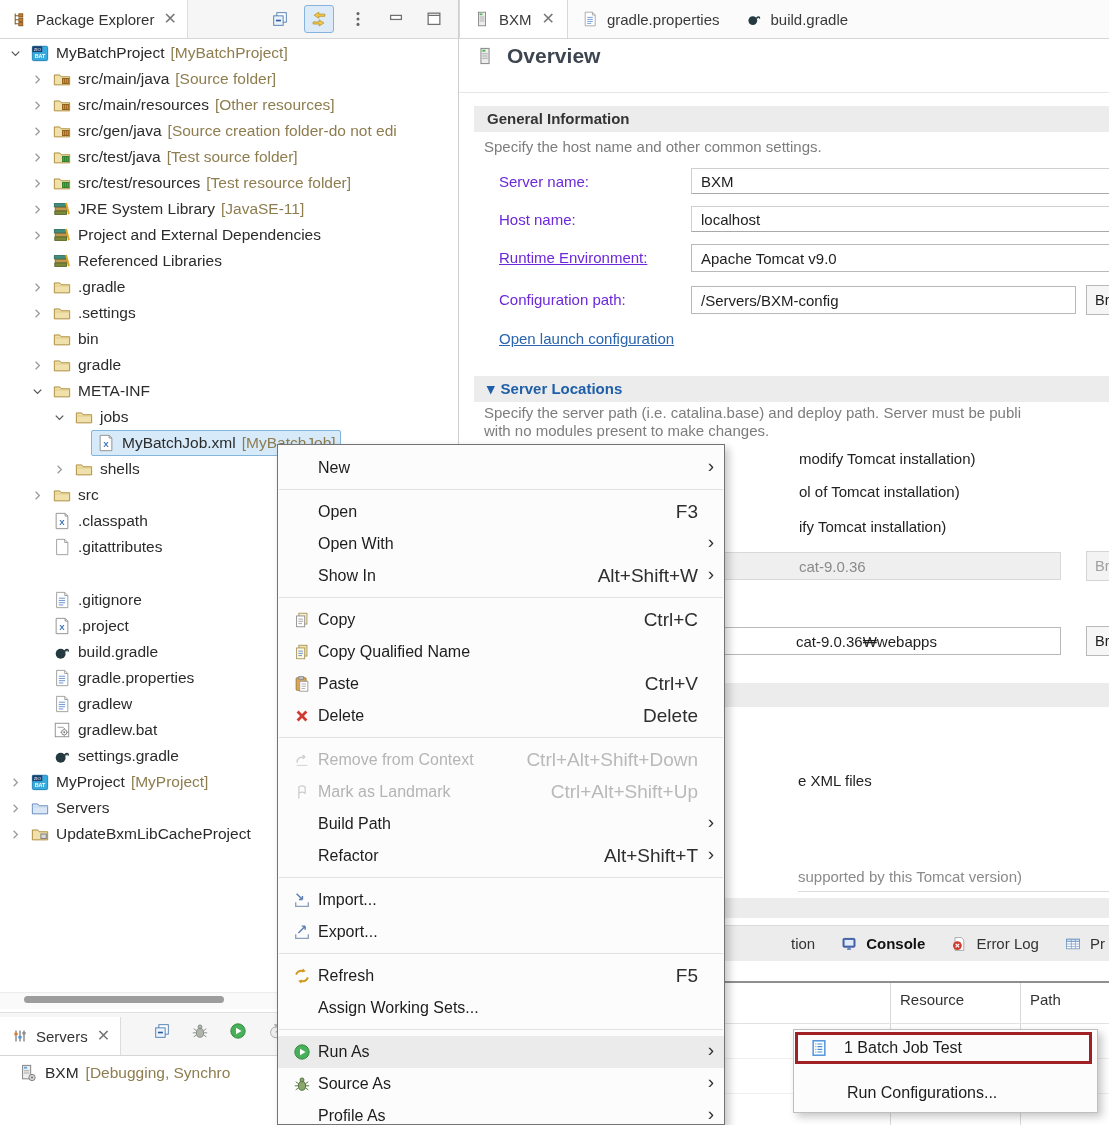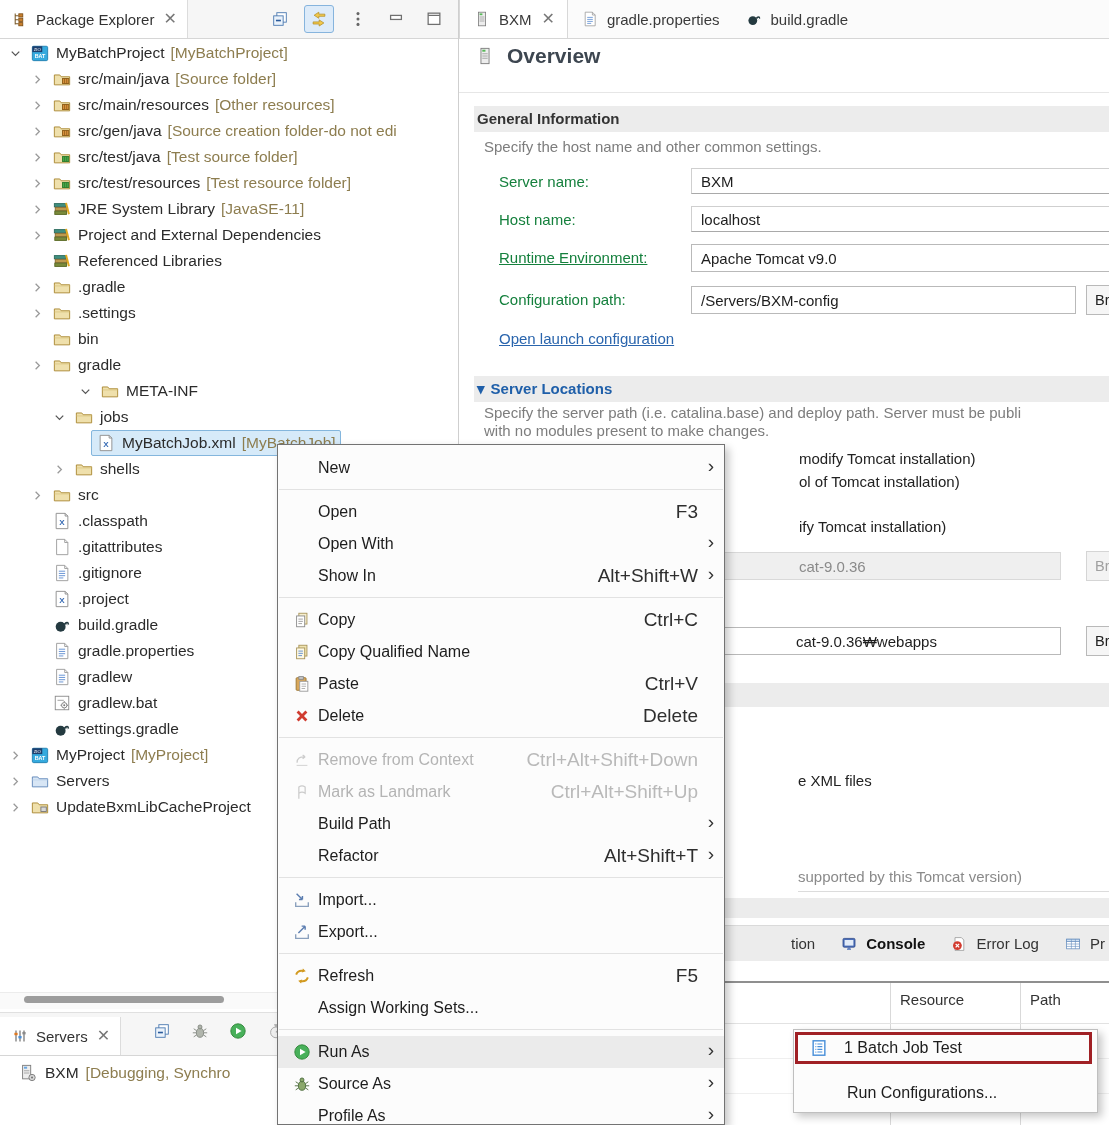--- a/index.html
+++ b/index.html
@@ -38,23 +38,23 @@
   #servers-panel .tabbar{height:42px}
   #servers-row{position:absolute;top:50px;left:18px;display:flex;align-items:center;gap:7px;font-size:15.5px;white-space:nowrap}
 
   
   #editor-panel{left:458px;top:0;width:651px;height:925px;border-left:1px solid #cfcfcf;overflow:hidden;background:#fff}
   .etab{display:flex;align-items:center;gap:7px;padding:0 12px;height:38px;font-size:15px;color:#3a3a3a;box-sizing:border-box}
   .etab.active{background:#fff;border-right:1px solid #d8d8d8;border-left:1px solid #d8d8d8}
   #overview-head{position:absolute;top:44px;left:16px;display:flex;align-items:center;gap:12px}
   #overview-title{font-size:21px;font-weight:bold;color:#3d4650}
   .band{position:absolute;left:15px;right:0;height:26px;background:#ececec}
-  .band .btitle{font-size:15px;font-weight:bold;color:#333;padding-left:3px;line-height:26px}
+  .band .btitle{font-size:15px;font-weight:bold;color:#333;padding-left:13px;line-height:26px}
   .formdesc{position:absolute;left:25px;font-size:15px;color:#7d7d7d;white-space:nowrap}
-  .flabel{position:absolute;left:40px;font-size:15px;color:#15803d;white-space:nowrap}
+  .flabel{position:absolute;left:40px;font-size:15px;color:#6d28d9;white-space:nowrap}
   .flabel.link{text-decoration:underline}
   .ffield{position:absolute;left:232px;height:26px;background:#fff;border:1px solid #cfcfcf;border-bottom:1px solid #a9a9a9;
           font-size:15px;color:#1e1e1e;display:flex;align-items:center;padding-left:9px;box-sizing:border-box;white-space:nowrap}
   .ffield.boxed{border:1px solid #b9b9b9;height:28px}
   .ffield.disabled{background:#efefef;color:#8a8a8a;border:1px solid #d9d9d9}
   .browse{position:absolute;width:60px;height:30px;background:#f6f6f6;border:1px solid #b9b9b9;font-size:14.5px;color:#222;
           display:flex;align-items:center;padding-left:8px;box-sizing:border-box}
   .browse.disabled{color:#a0a0a0;border-color:#d5d5d5;background:#f3f3f3}
   .hlink{position:absolute;font-size:15px;color:#2a65ad;text-decoration:underline;white-space:nowrap}
   .fragment{position:absolute;font-size:15px;color:#222;white-space:nowrap}
@@ -365,21 +365,21 @@
         <span class="selwrap">
           <span class="icon ">
             <svg viewBox="0 0 20 20">
               <path d="M1.5 5.5h6l1.6 2h9.4v9h-17z" fill="#efe0ac" stroke="#a8862e"></path>
               <path d="M1.5 8.8h17" stroke="#d9c27c" stroke-width=".8"></path>
             </svg>
           </span>
           <span class="tlabel">gradle</span>
         </span>
       </div>
-      <div class="trow" style="padding-left: 28px; margin-left: 48px;">
+      <div class="trow" style="padding-left: 28px;">
         <span class="arr">
           <svg viewBox="0 0 20 20">
             <path d="M5 7.5l5 5 5-5" fill="none" stroke="#555" stroke-width="1.7"></path>
           </svg>
         </span>
         <span class="selwrap">
           <span class="icon ">
             <svg viewBox="0 0 20 20">
               <path d="M1.5 5.5h6l1.6 2h9.4v9h-17z" fill="#efe0ac" stroke="#a8862e"></path>
               <path d="M1.5 8.8h17" stroke="#d9c27c" stroke-width=".8"></path>
@@ -468,21 +468,21 @@
         <span class="selwrap">
           <span class="icon ">
             <svg viewBox="0 0 20 20">
               <path d="M4 1.5h9l3.5 3.5v13.5h-12.5z" fill="#fff" stroke="#9a9a9a"></path>
               <path d="M13 1.5v3.5h3.5" fill="none" stroke="#9a9a9a"></path>
             </svg>
           </span>
           <span class="tlabel">.gitattributes</span>
         </span>
       </div>
-      <div class="trow" style="padding-left: 28px;">
+      <div class="trow" style="padding-left: 28px; margin-top: 27px;">
         <span class="arr"></span>
         <span class="selwrap">
           <span class="icon ">
             <svg viewBox="0 0 20 20">
               <path d="M4 1.5h9l3.5 3.5v13.5h-12.5z" fill="#fff" stroke="#9a9a9a"></path>
               <path d="M13 1.5v3.5h3.5" fill="none" stroke="#9a9a9a"></path>
               <path d="M6.5 8h7M6.5 10.5h7M6.5 13h7M6.5 15.5h5" stroke="#5b8bd0"></path>
             </svg>
           </span>
           <span class="tlabel">.gitignore</span>
@@ -758,21 +758,21 @@
 
   <div class="hlink" style="left:40px;top:330px">Open launch configuration</div>
 
   <div class="band" style="top:376px">
     <div class="btitle" style="color:#1f5fa9"><span style="margin-right:6px">▾</span>Server Locations</div>
   </div>
   <div class="formdesc" style="top:404px">Specify the server path (i.e. catalina.base) and deploy path. Server must be publi</div>
   <div class="formdesc" style="top:422px">with no modules present to make changes.</div>
 
   <div class="fragment" style="left:340px;top:450px">modify Tomcat installation)</div>
-  <div class="fragment" style="left:340px;top:473px">ol of Tomcat installation)</div>
+  <div class="fragment" style="left:340px;top:483px">ol of Tomcat installation)</div>
   <div class="fragment" style="left:340px;top:518px">ify Tomcat installation)</div>
 
   <div class="ffield boxed disabled" style="left:242px;top:552px;width:360px;padding-left:97px">cat-9.0.36</div>
   <div class="browse disabled" style="left:627px;top:551px">Bro</div>
 
   <div class="ffield boxed" style="left:242px;top:627px;width:360px;padding-left:94px">cat-9.0.36₩webapps</div>
   <div class="browse" style="left:627px;top:626px">Bro</div>
 
   <div class="band" style="top:683px;height:24px"></div>
   <div class="fragment" style="left:339px;top:772px">e XML files</div>

